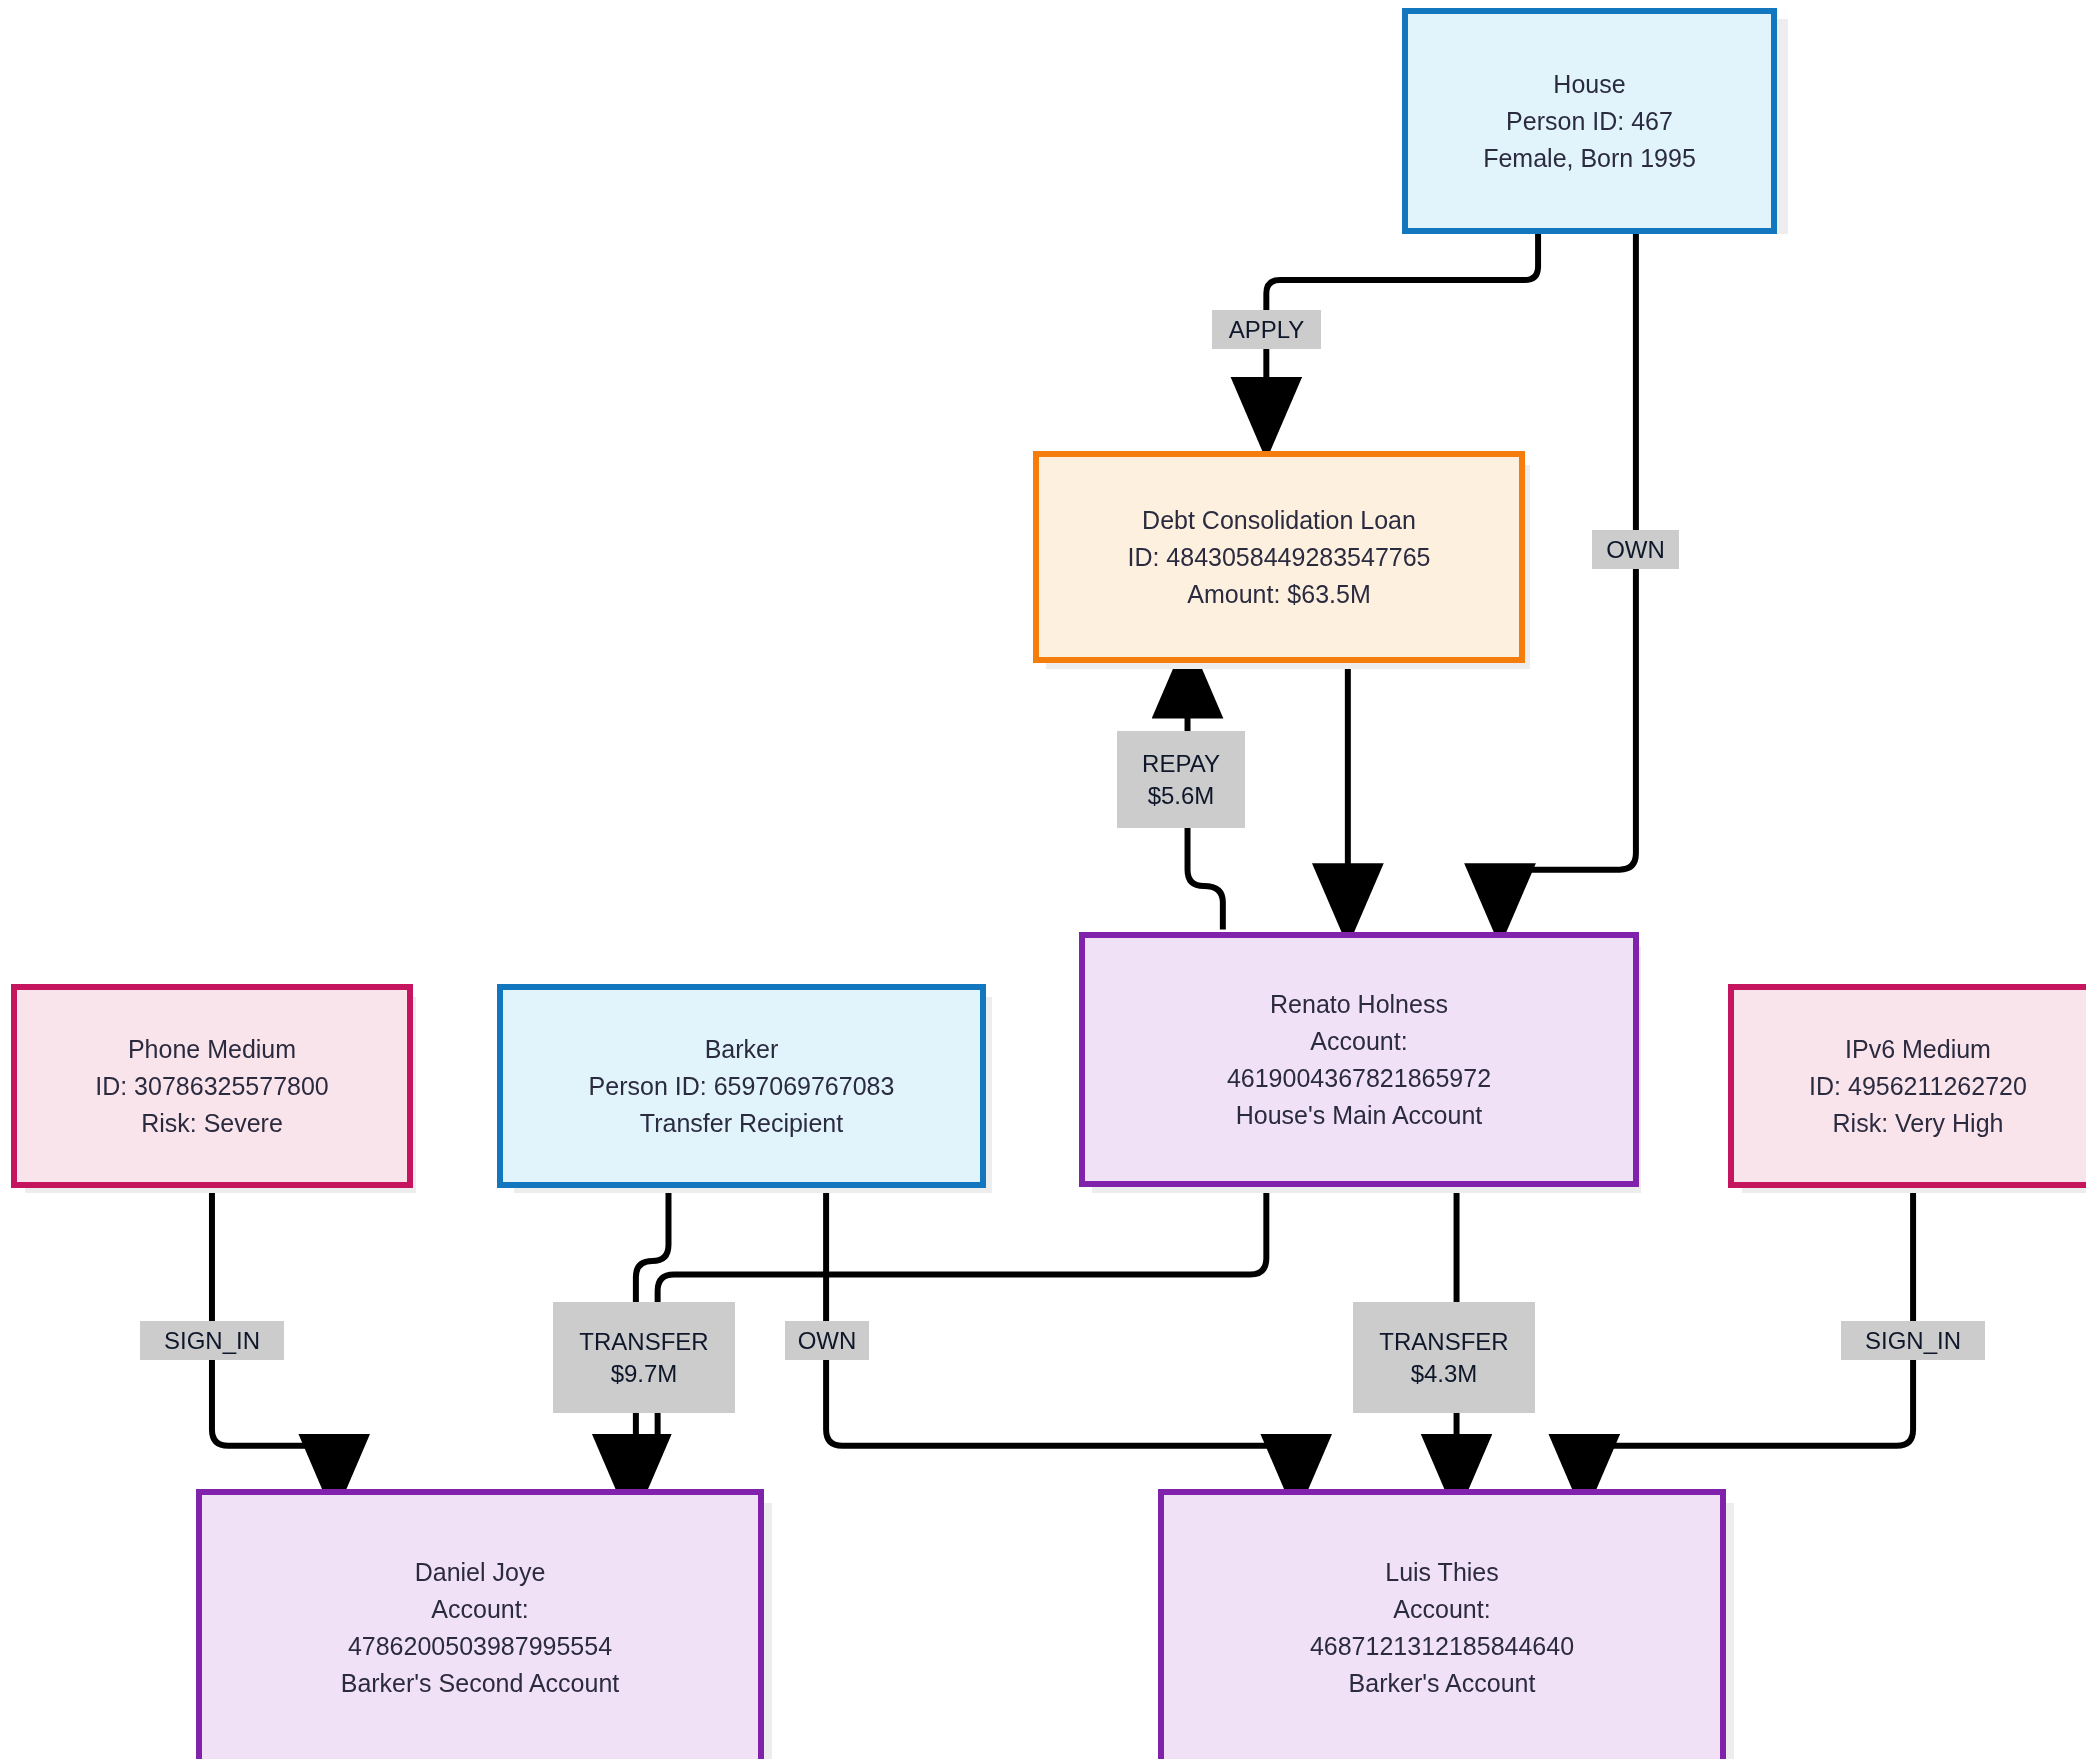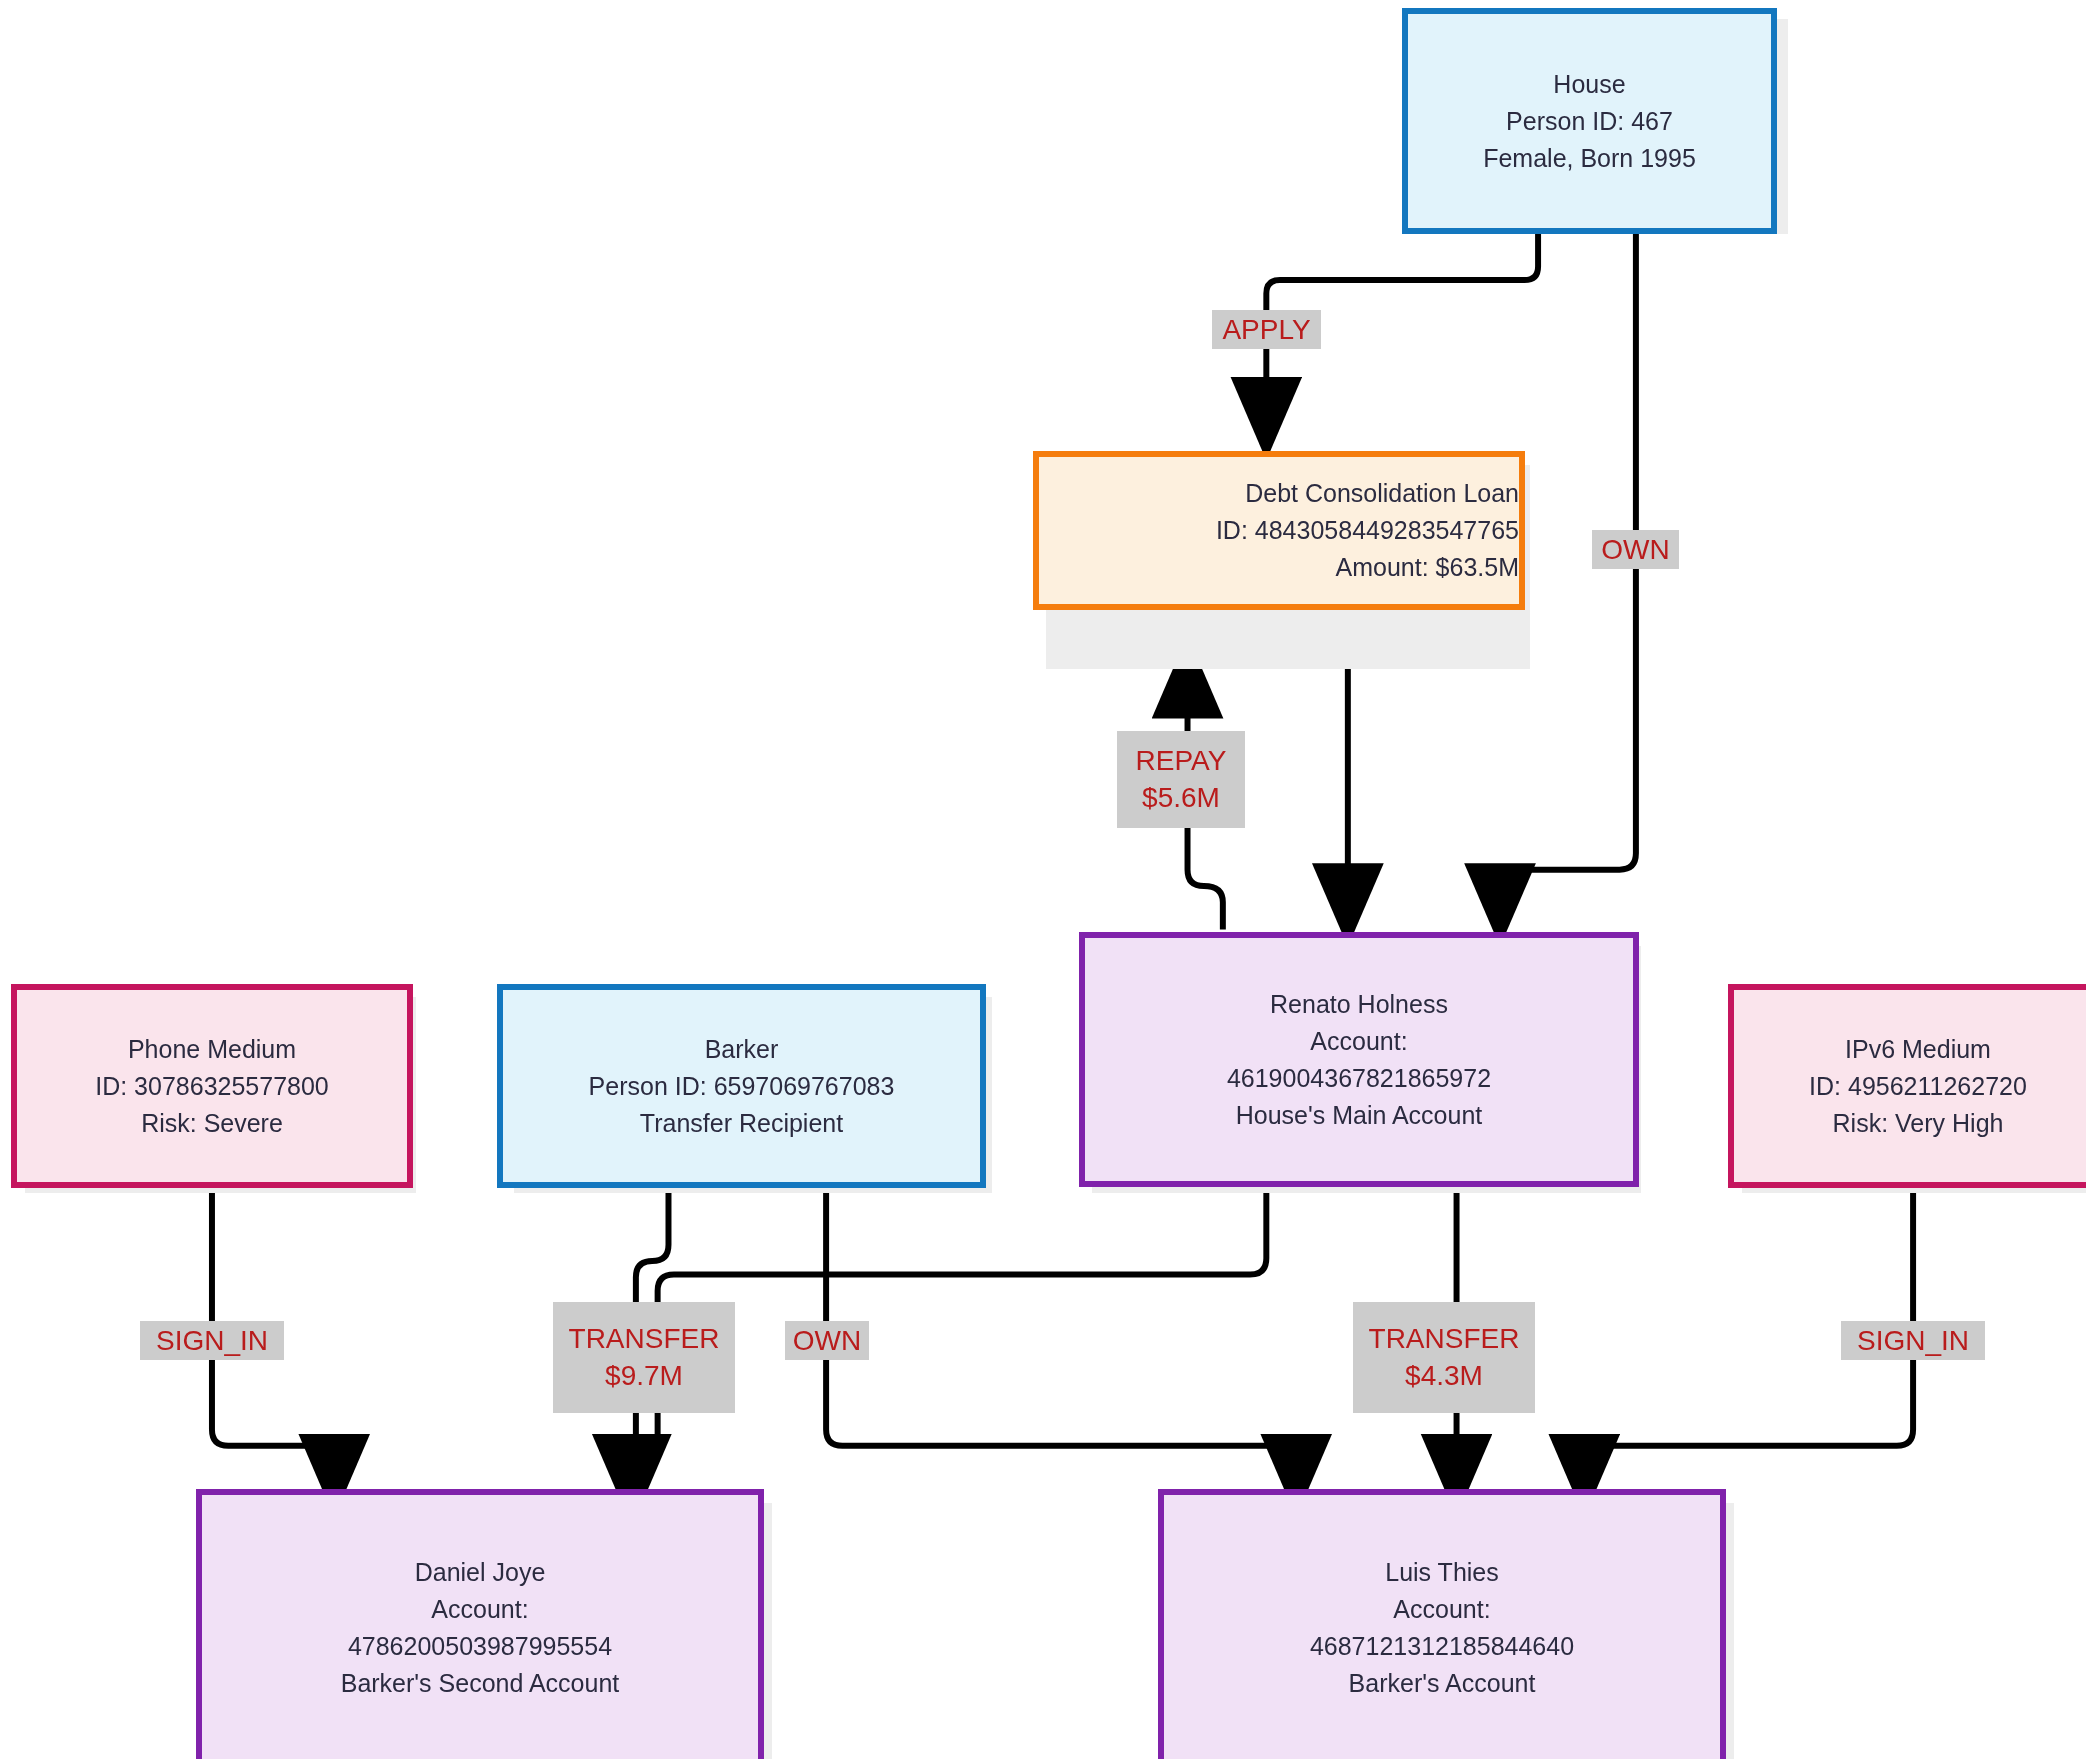--- a/index.html
+++ b/index.html
@@ -41,23 +41,23 @@
     white-space: nowrap;
   }
   .node-shadow {
     position: absolute;
     background: #ededed;
   }
   .edge-label {
     position: absolute;
     box-sizing: border-box;
     background: #cccccc;
-    color: #b91c1c;
+    color: #0f172a;
     font-family: "Liberation Sans", sans-serif;
-    font-size: 28px;
+    font-size: 24px;
     line-height: 1.05;
     display: flex;
     flex-direction: column;
     align-items: center;
     justify-content: center;
     text-align: center;
     padding: 3.3px 4.3px;
     white-space: nowrap;
   }
   .edge-label .ell {
@@ -108,21 +108,21 @@
   <div class="node-shadow" style="left:1742px;  top:997px; width:370px;  height:196px;"></div>
   <div class="node-shadow" style="left:212px;   top:1503px; width:560px; height:269px;"></div>
   <div class="node-shadow" style="left:1174px;  top:1503px; width:560px; height:269px;"></div>
 
   <div class="node-box" style="left:1402px; top:8.2px; width:375px; height:226px; background:#e1f3fb; border:6px solid #1377bf;">
     <div class="line">House</div>
     <div class="line">Person ID: 467</div>
     <div class="line">Female, Born 1995</div>
   </div>
 
-  <div class="node-box" style="left:1033px; top:451px; width:492px; height:159px; background:#fdf0de; border:6px solid #f57d0d;align-items:flex-end;">
+  <div class="node-box" style="left:1033px; top:451px; width:492px; height:212px; background:#fdf0de; border:6px solid #f57d0d;">
     <div class="line">Debt Consolidation Loan</div>
     <div class="line">ID: 4843058449283547765</div>
     <div class="line">Amount: $63.5M</div>
   </div>
 
   <div class="node-box" style="left:11px; top:984px; width:402px; height:204px; background:#fae4ec; border:6px solid #c5155e;">
     <div class="line">Phone Medium</div>
     <div class="line">ID: 30786325577800</div>
     <div class="line">Risk: Severe</div>
   </div>

